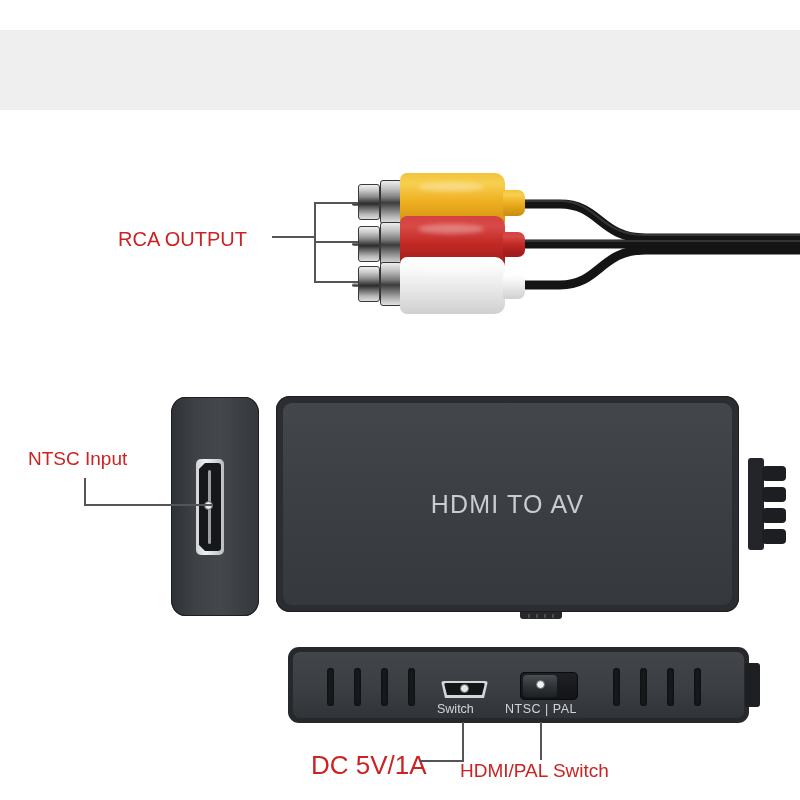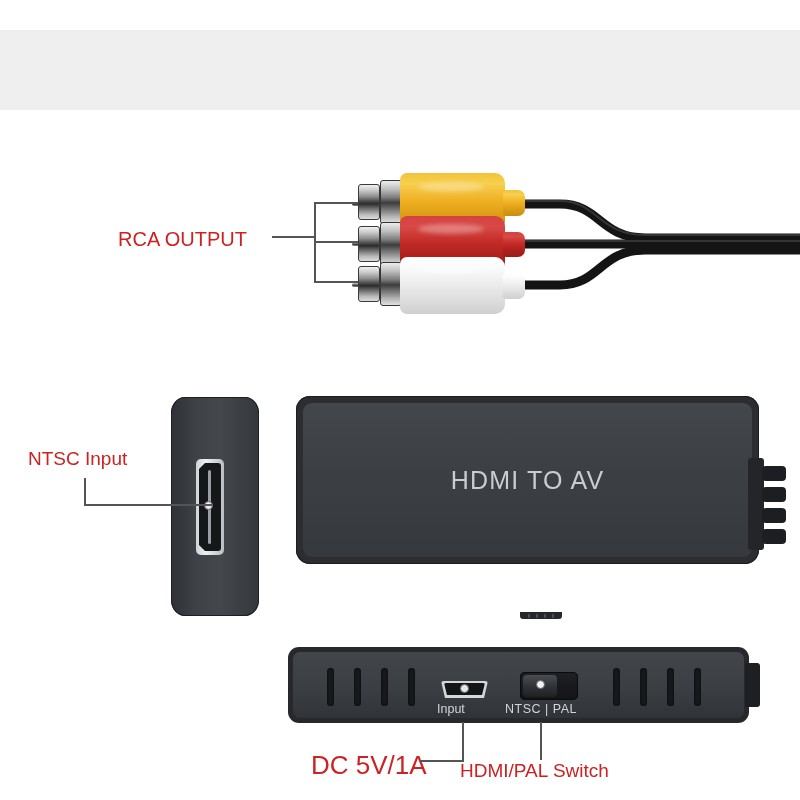--- a/index.html
+++ b/index.html
@@ -119,24 +119,24 @@
     border-radius: 50%;
     filter: blur(2px);
   }
 
   
   .cablesvg { position: absolute; left: 0; top: 0; }
 
   
   .device-body {
     position: absolute;
-    left: 296px;
+    left: 276px;
     top: 396px;
     width: 463px;
-    height: 168px;
+    height: 216px;
     background: #2b2d31;
     border-radius: 14px;
     box-shadow: inset 0 0 0 1px #1b1d20;
   }
   .device-face {
     position: absolute;
     left: 7px;
     top: 7px;
     right: 7px;
     bottom: 7px;
@@ -444,21 +444,21 @@
   <div class="vent" style="left:408px; top:668px;"></div>
 
   <div class="vent" style="left:613px; top:668px;"></div>
   <div class="vent" style="left:640px; top:668px;"></div>
   <div class="vent" style="left:667px; top:668px;"></div>
   <div class="vent" style="left:694px; top:668px;"></div>
 
   <div class="usb-port"></div>
   <div class="usb-inner"></div>
   <div class="usb-dot"></div>
-  <div class="port-caption cap-power">Input</div>
+  <div class="port-caption cap-power">Switch</div>
 
   <div class="switch-housing"></div>
   <div class="switch-slider"></div>
   <div class="switch-dot"></div>
   <div class="port-caption cap-mode">NTSC  |  PAL</div>
 
   <div class="edge-boot"></div>
 
   <div class="callout callout-dc">DC 5V/1A</div>
   <div class="lead lead-h" style="left:420px; top:760px; width:44px;"></div>

